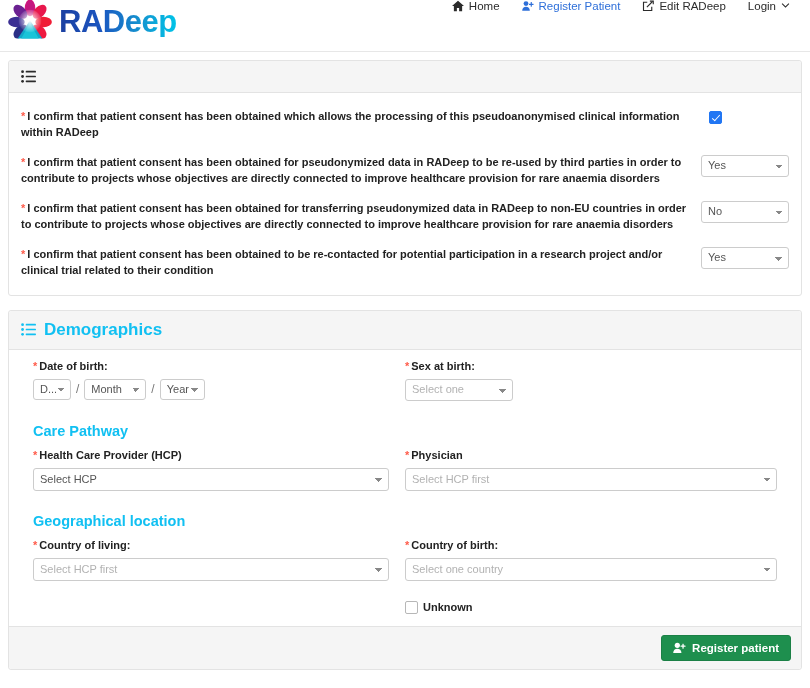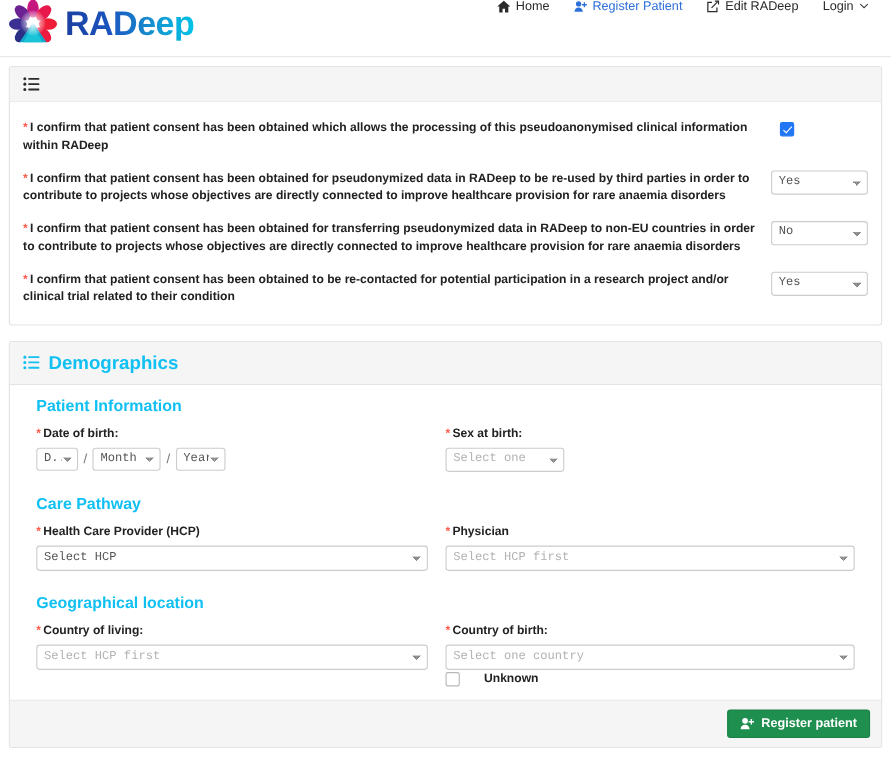--- a/index.html
+++ b/index.html
@@ -106,21 +106,21 @@
 
   
   .sel {
     appearance: none;
     -webkit-appearance: none;
     background-color: #ffffff;
     border: 1px solid #ccc;
     border-radius: 3px;
     height: 21px;
     font-size: 11px;
-    font-family: Liberation Mono, monospace;
+    font-family: Liberation Sans, sans-serif;
     color: #555;
     padding: 0 16px 0 6px;
     background-image:
       linear-gradient(45deg, transparent 50%, #888 50%),
       linear-gradient(135deg, #888 50%, transparent 50%);
     background-position:
       calc(100% - 9px) calc(50% + 1px),
       calc(100% - 5px) calc(50% + 1px);
     background-size: 4px 4px, 4px 4px;
     background-repeat: no-repeat;
@@ -176,24 +176,24 @@
   .field-label {
     font-size: 11px;
     font-weight: bold;
     color: #222;
     margin-bottom: 7px;
     display: block;
   }
   .dob-line { display: flex; align-items: center; gap: 5px; }
   .slash { color: #777; font-size: 12px; }
   .under-check {
-    margin-top: 2px;
+    margin-top: 20px;
     display: flex;
     align-items: center;
-    gap: 22px;
+    gap: 5px;
   }
   .under-check span { font-size: 11px; font-weight: bold; color: #222; }
   .gap-b { height: 16px; }
 
   
   .btn-green {
     background: #1e8f4e;
     border: 1px solid #1b8046;
     color: #ffffff;
     font-size: 11.5px;
@@ -332,21 +332,20 @@
         <circle cx="1.6" cy="7" r="1.5"></circle>
           <rect x="5" y="6.1" width="11" height="1.8" rx="0.6"></rect>
         <circle cx="1.6" cy="12.2" r="1.5"></circle>
           <rect x="5" y="11.3" width="11" height="1.8" rx="0.6"></rect>
       </svg>
       <span class="panel-title cyan">Demographics</span>
     </div>
 
     <div class="panel-body">
 
-      <div class="sub-head first">Patient Information</div>
       <div class="grid2">
         <div class="col">
           <label class="field-label"><span class="req">*</span><span>Date of birth:</span></label>
           <div class="dob-line">
             <select class="sel day"><option>D...</option></select>
             <span class="slash">/</span>
             <select class="sel month"><option>Month</option></select>
             <span class="slash">/</span>
             <select class="sel year"><option>Year</option></select>
           </div>

